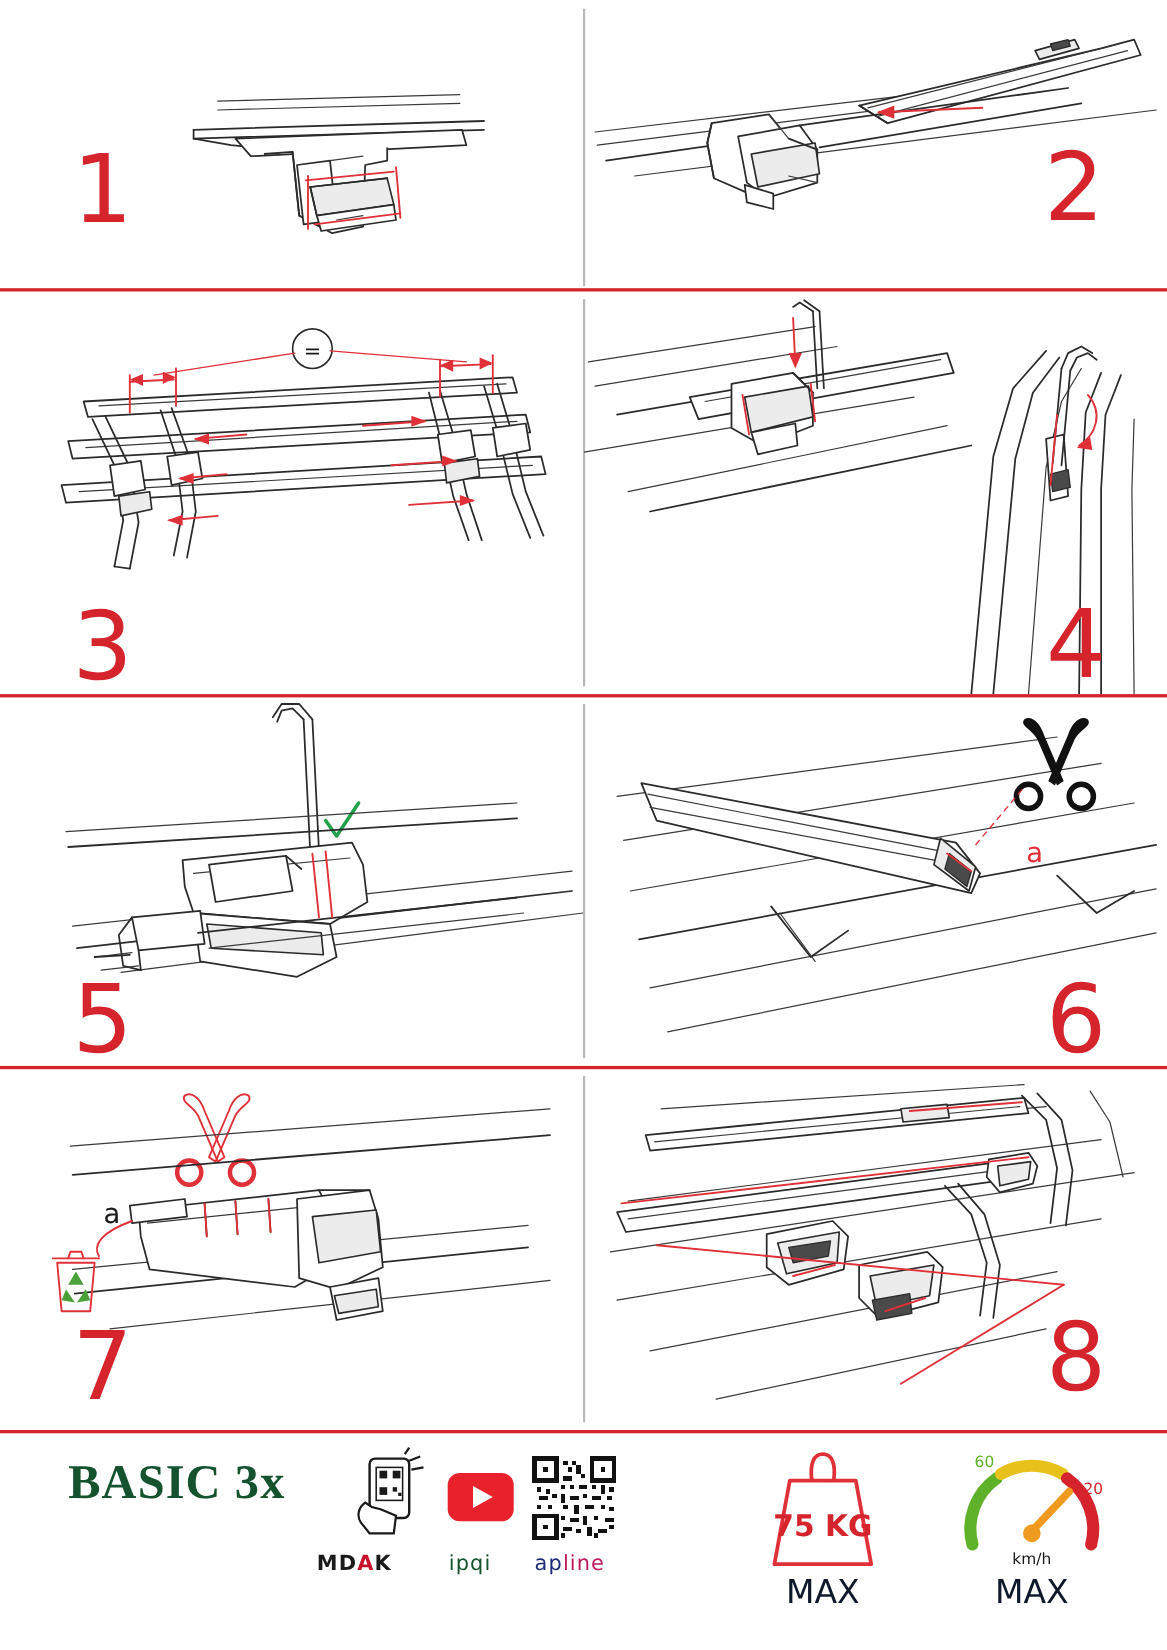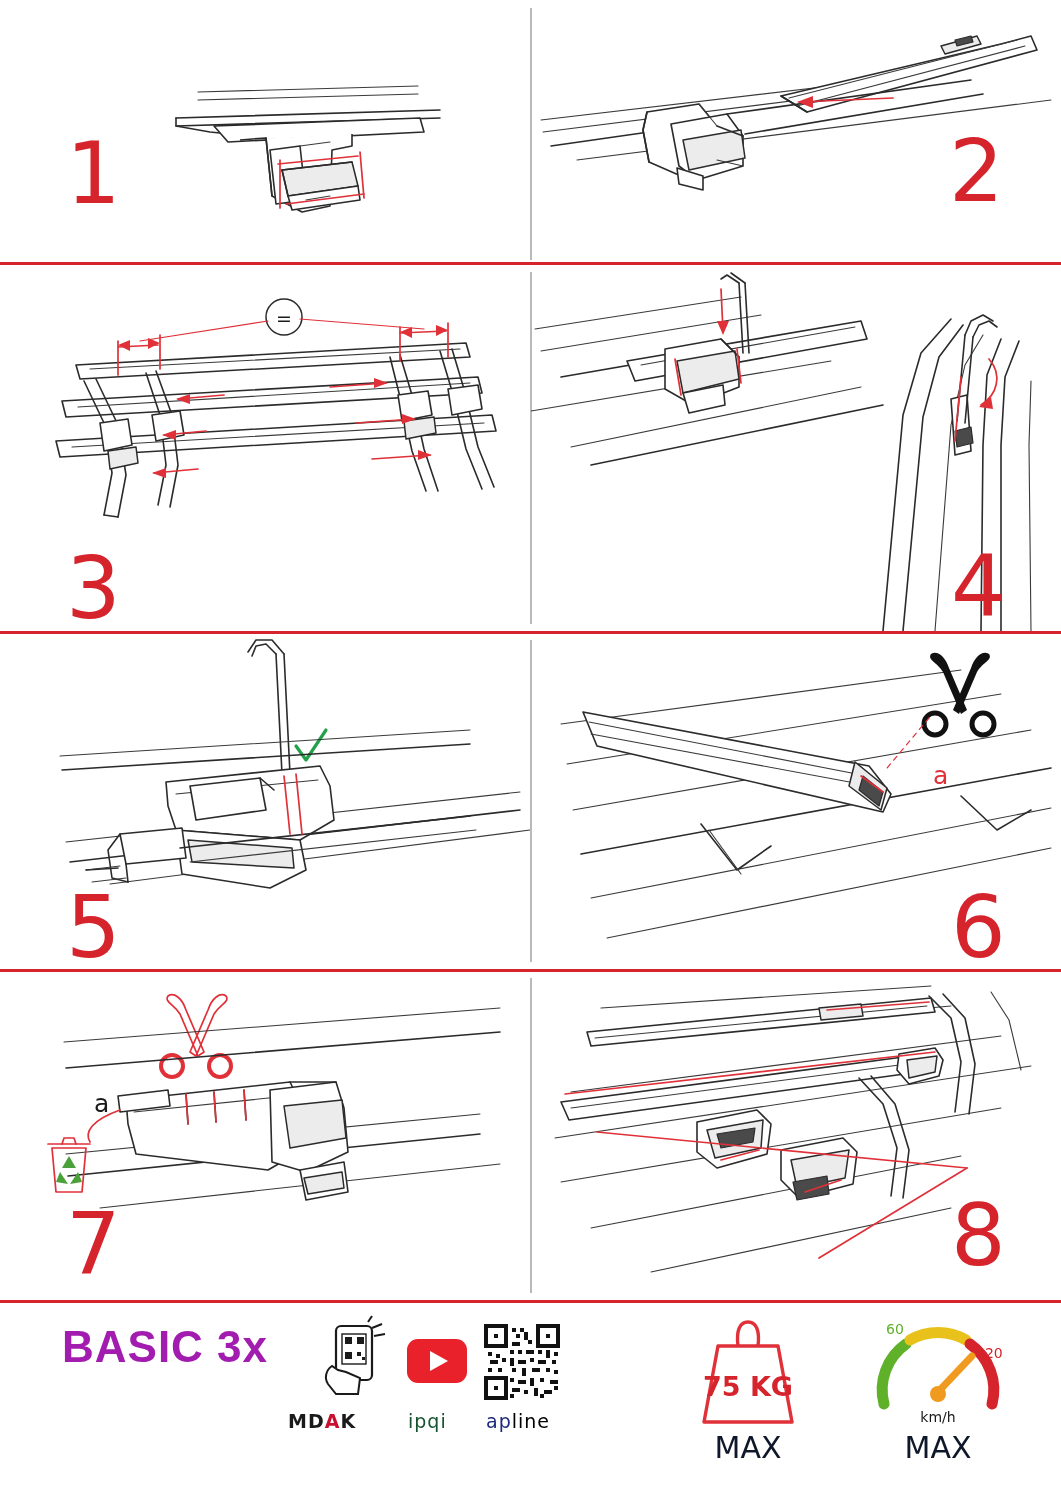--- a/index.html
+++ b/index.html
@@ -36,22 +36,22 @@
   .red{fill:none;stroke:#e03038;stroke-width:1.7;stroke-linecap:round;stroke-linejoin:round;}
   .red-thin{fill:none;stroke:#e03038;stroke-width:1.2;stroke-linecap:round;}
   .redf{fill:#e03038;stroke:none;}
   .grn{fill:none;stroke:#22a04a;stroke-width:3.2;stroke-linecap:round;stroke-linejoin:round;}
   .blk{fill:#111;stroke:none;}
 
   
   .footer{position:absolute;left:0;top:1300px;width:1061px;height:200px;}
   .brand-basic{
     position:absolute;left:62px;top:22px;
-    font-family:Liberation Sans, sans-serif;
-    font-weight:bold;font-size:44px;letter-spacing:1px;color:#a21caf;
+    font-family:Liberation Serif, serif;
+    font-weight:bold;font-size:44px;letter-spacing:1px;color:#14532d;
   }
   .brand-accessory{
     position:absolute;left:62px;top:96px;
     font-family:"DejaVu Sans", sans-serif;
     font-weight:bold;font-size:30px;letter-spacing:0px;color:#1b2a7a;
   }
   .brand-accessory .part{color:#d6242c;}
   .logo-cap{
     position:absolute;
     font-family:"DejaVu Sans", sans-serif;
@@ -495,21 +495,21 @@
         <rect x="28" y="27" width="2" height="2" fill="#111"></rect>
       <rect x="33" y="28" width="4" height="2" fill="#111"></rect>
       <rect x="14" y="32" width="4" height="2" fill="#111"></rect>
         <rect x="20" y="33" width="2" height="2" fill="#111"></rect>
       <rect x="25" y="32" width="2" height="4" fill="#111"></rect>
         <rect x="30" y="33" width="4" height="2" fill="#111"></rect>
       <rect x="35" y="31" width="2" height="2" fill="#111"></rect>
       <rect x="13" y="35" width="2" height="2" fill="#111"></rect>
         <rect x="28" y="35" width="2" height="2" fill="#111"></rect>
     </svg>
-    <div class="logo-cap" style="left:486px;top:110px;color:#1b2a7a;"><span>ap</span><span style="color:#000000;">line</span></div>
+    <div class="logo-cap" style="left:486px;top:110px;color:#1b2a7a;"><span>ap</span><span style="color:#be185d;">line</span></div>
 
     <svg width="140" height="120" style="position:absolute;left:678px;top:12px;" viewBox="0 0 140 120">
       <path d="M26 110 L40 34 L100 34 L114 110 Z" fill="#fff" stroke="#e03038" stroke-width="3.4" stroke-linejoin="round"></path>
       <path d="M60 34 C58 18 62 10 70 10 C78 10 82 18 80 34" fill="none" stroke="#e03038" stroke-width="3.4"></path>
       <text class="kgtext" x="70" y="84" text-anchor="middle">75 KG</text>
     </svg>
     <div class="maxlabel" style="left:678px;top:130px;width:140px;">MAX</div>
 
     <svg width="140" height="120" style="position:absolute;left:868px;top:12px;" viewBox="0 0 140 120">
       <path d="M16 92 A56 56 0 0 1 38 32" fill="none" stroke="#5fb12a" stroke-width="11" stroke-linecap="round"></path>

